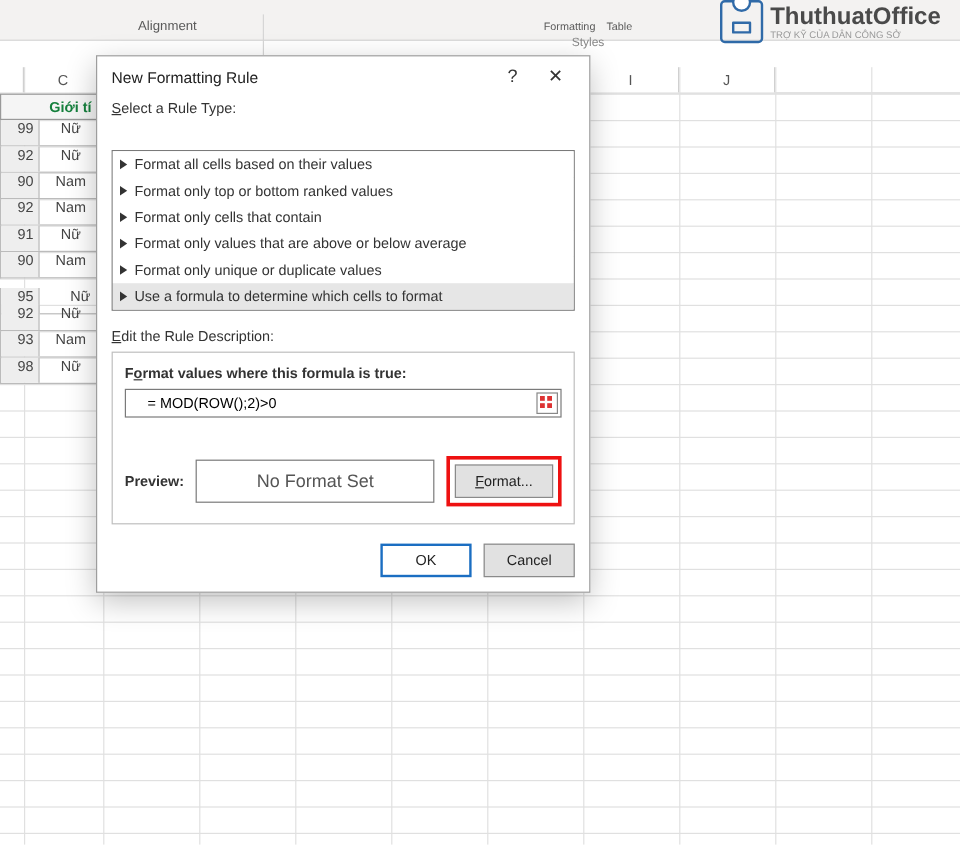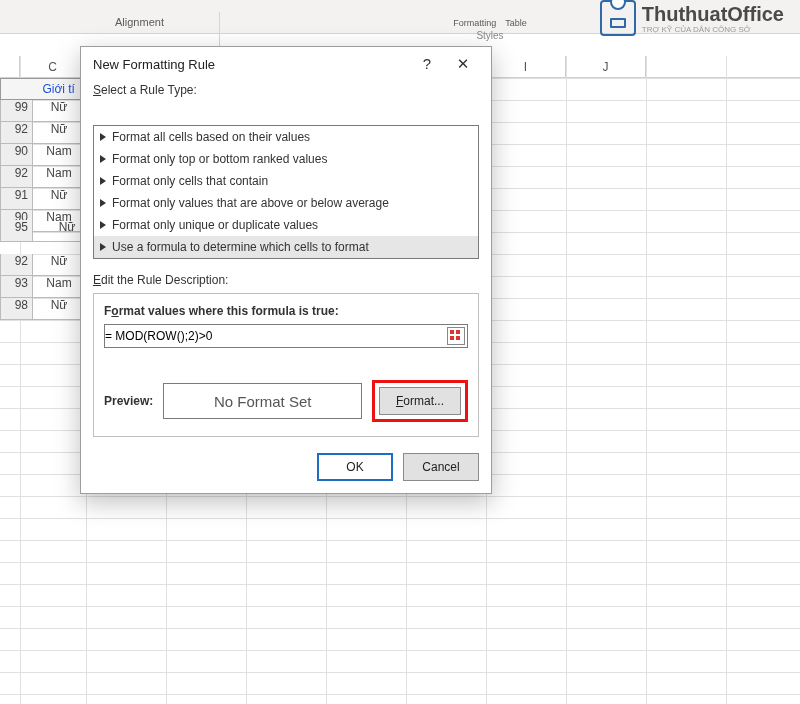--- a/index.html
+++ b/index.html
@@ -87,22 +87,22 @@
     position: absolute;
     inset: 0;
   }
   .vline { position:absolute; top:56px; bottom:0; width:1px; background:#e0e0e0; }
   .hline { position:absolute; left:0; right:0; height:1px; background:#e0e0e0; }
   .dhead {
     position: absolute;
     left: 0; top: 78px;
     width: 86px;
     text-align: center;
-    font-weight: 400;
-    color: #1d4ed8;
+    font-weight: 700;
+    color: #15803d;
     border: 1px solid #999;
     height: 22px;
     line-height: 20px;
     background:#f5f5f5;
   }
   .datarow {
     position:absolute; left:0; width:86px; height:22px;
     display:flex; border:1px solid #bbb; border-top:none;
   }
   .datarow span:first-child{
@@ -162,21 +162,21 @@
   .desc-label { margin: 14px 0 6px 0; }
   .rule-desc {
     border: 1px solid #bfbfbf;
     padding: 10px 10px 14px 10px;
   }
   .bold { font-weight: 600; }
   .formula-input {
     width: 100%;
     height: 24px;
     border: 1px solid #7a7a7a;
-    padding: 2px 26px 2px 0;
+    padding: 2px 26px 2px 18px;
     font-size: 12px;
     font-family: inherit;
     position: relative;
   }
   .formula-wrap { position:relative; margin-top:6px; }
   .range-icon {
     position:absolute; right:3px; top:3px;
     width:18px; height:18px;
     border:1px solid #888;
     background:
@@ -317,21 +317,21 @@
       <span>Nam</span>
     </div>
     <div class="datarow" style="top: 188px;">
       <span>91</span>
       <span>Nữ</span>
     </div>
     <div class="datarow" style="top: 210px;">
       <span>90</span>
       <span>Nam</span>
     </div>
-    <div class="datarow" style="top: 220px; gap: 16px;">
+    <div class="datarow" style="top: 240px; gap: 16px;">
       <span>95</span>
       <span>Nữ</span>
     </div>
     <div class="datarow" style="top: 254px;">
       <span>92</span>
       <span>Nữ</span>
     </div>
     <div class="datarow" style="top: 276px;">
       <span>93</span>
       <span>Nam</span>

